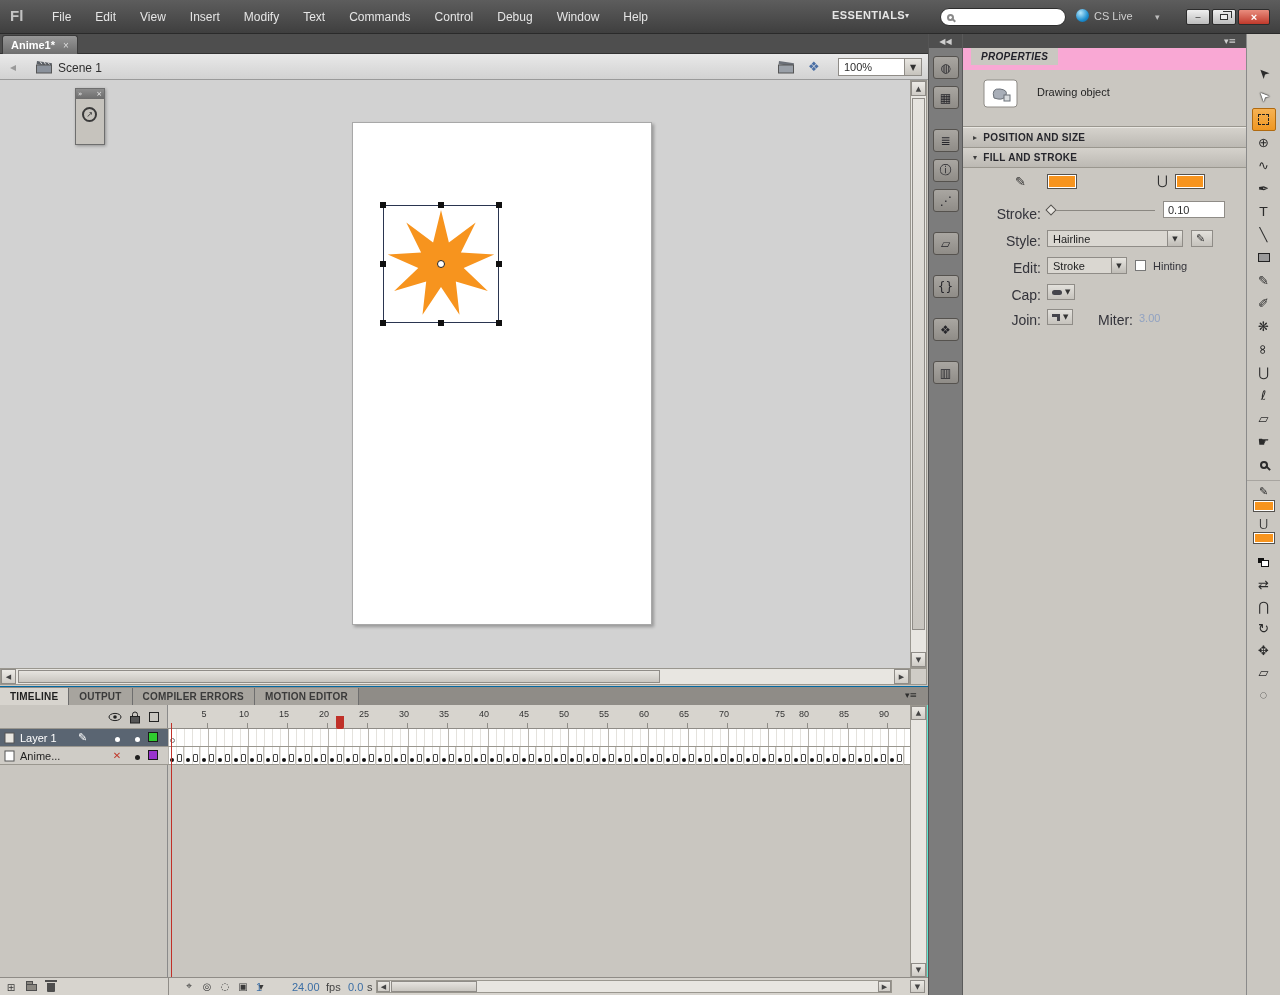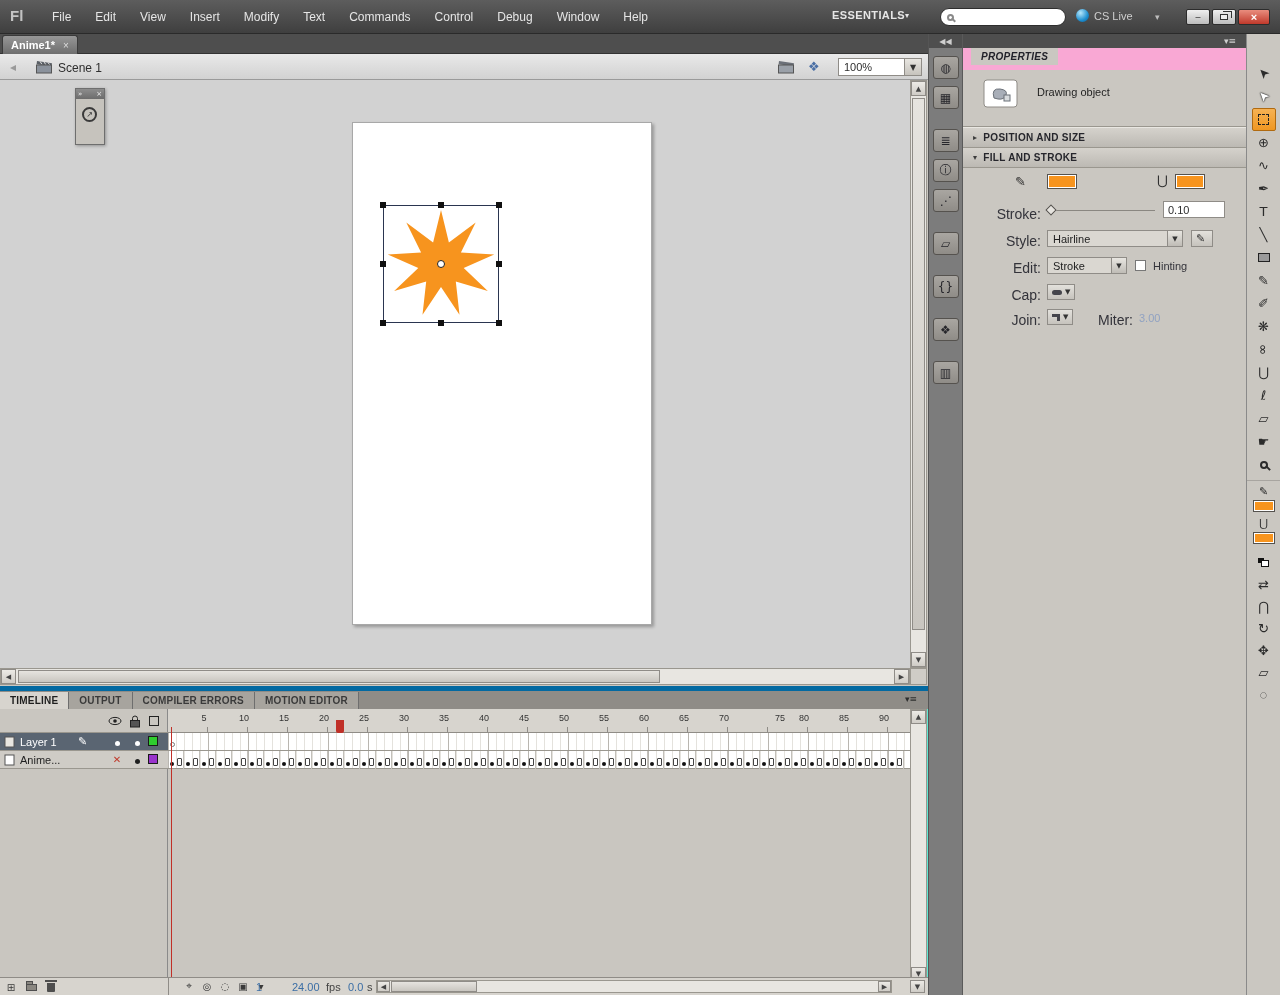--- a/index.html
+++ b/index.html
@@ -83,21 +83,21 @@
   
   .scroll { position:absolute; background:#e8e6e1; border:1px solid #9a978f; }
   .sb-btn { position:absolute; background:linear-gradient(#eceae5,#cfccc6); border:1px solid #8f8c87;
             display:flex; align-items:center; justify-content:center; font-size:7px; color:#444; }
   .sb-thumb { position:absolute; background:linear-gradient(#e6e4df,#c9c6c0); border:1px solid #8f8c87; }
   #vscroll { left:910px; top:80px; width:17px; height:588px; }
   #hscroll { left:0; top:668px; width:910px; height:17px; }
   #scroll-corner { position:absolute; left:910px; top:668px; width:17px; height:17px; background:#cfccc6; border:1px solid #9a978f; }
 
   
-  #timeline-panel { position:absolute; left:0; top:686px; width:928px; height:309px; background:#5eead4; border-top:5px solid #0369a1; }
+  #timeline-panel { position:absolute; left:0; top:686px; width:928px; height:309px; background:#5eead4; border-top:1px solid #0369a1; }
   #tl-tabs { position:absolute; left:0; top:0; width:928px; height:18px; background:#8f8c87; display:flex; align-items:flex-end; }
   .tl-tab { height:17px; padding:0 10px; display:flex; align-items:center; font-size:10px; font-weight:bold;
             color:#3a3a3a; background:#a7a49e; border-right:1px solid #6e6e6e; letter-spacing:.2px; }
   .tl-tab.active { background:#d7d4ce; color:#1f1f1f; }
   #tl-menu { position:absolute; left:905px; top:3px; color:#2e2e2e; font-size:9px; }
   #tl-body { position:absolute; left:0; top:18px; width:928px; height:273px; }
   #layers-pane { position:absolute; left:0; top:0; width:168px; height:273px; background:#c9c6c0; border-right:1px solid #8a8a8a; }
   #layers-header { position:absolute; left:0; top:0; width:168px; height:24px; border-bottom:1px solid #9a978f; }
   #layers-header .hicon { position:absolute; top:6px; }
   .layer-row { position:absolute; left:0; width:168px; height:18px; display:flex; align-items:center; border-bottom:1px solid #9a978f; }

